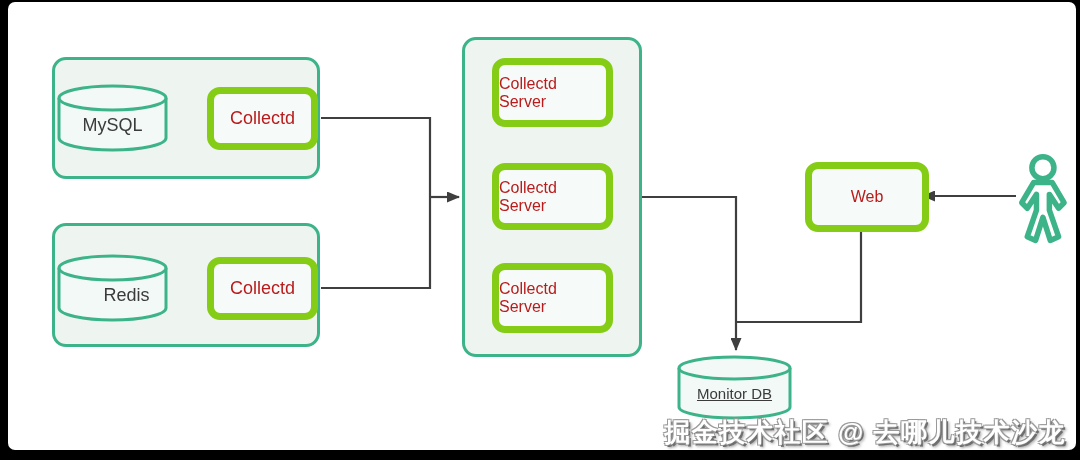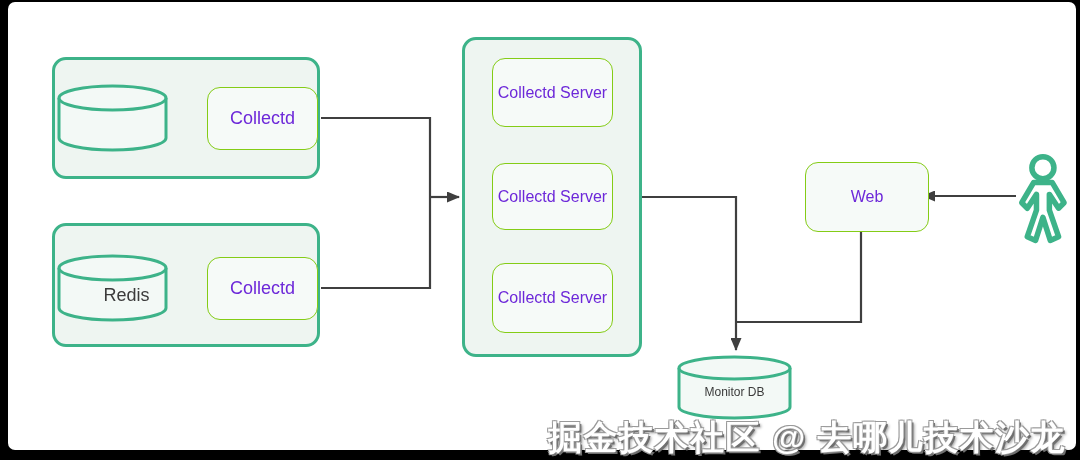--- a/index.html
+++ b/index.html
@@ -1,28 +1,28 @@
 <!DOCTYPE html>
 <html><head>
 <meta charset="utf-8">
 <style>
   html,body{margin:0;padding:0;background:#000;}
   .frame{position:relative;width:1080px;height:460px;background:#000;overflow:hidden;
          font-family:"Liberation Sans","DejaVu Sans",sans-serif;}
   .canvas{position:absolute;left:8px;top:2px;width:1068px;height:448px;background:#ffffff;border-radius:7px;}
   .connectors{position:absolute;left:0;top:0;width:1080px;height:460px;pointer-events:none;}
   .group{position:absolute;border:3px solid #3DB389;border-radius:14px;background:#EEF5F1;box-sizing:border-box;}
-  .node-box{position:absolute;border:1px solid #84cc16;border-radius:13px;background:#F6FAF8;box-sizing:border-box;
-            display:flex;align-items:center;justify-content:center;color:#6d28d9;}
+  .node-box{position:absolute;border:7px solid #84cc16;border-radius:13px;background:#F6FAF8;box-sizing:border-box;
+            display:flex;align-items:center;justify-content:center;color:#b91c1c;}
   .cyl{position:absolute;}
   .cyl svg{position:absolute;left:0;top:0;}
   .cyl .cyl-label{position:absolute;left:0;right:0;top:46%;text-align:center;color:#3b3b3b;}
-  .fs18{font-size:18px;} .fs16{font-size:16px;} .fs17{font-size:12px;}
+  .fs18{font-size:18px;} .fs16{font-size:16px;} .fs17{font-size:15px;text-decoration:underline;}
   .person{position:absolute;}
-  .watermark{position:absolute;top:415px;right:14px;font-size:34px;font-weight:700;color:#ffffff;
+  .watermark{position:absolute;top:415px;right:14px;font-size:26px;font-weight:700;color:#ffffff;
              letter-spacing:1.5px;white-space:nowrap;
              text-shadow:-1px -1px 0 #9a9a9a,1px -1px 0 #9a9a9a,-1px 1px 0 #9a9a9a,
                          2px 2px 0 #6f6f6f,3px 3px 3px rgba(0,0,0,.4);margin-left:24px;}
 </style>
 </head>
 <body>
 
 <div class="frame">
   <div class="canvas"></div>
 
@@ -42,20 +42,21 @@
       <path d="M1016,196 L923,196" marker-end="url(#ah)"></path>
     </g>
   </svg>
 
   <div class="group" style="left:52px;top:57px;width:268px;height:122px;"></div>
   <div class="cyl" style="left:57px;top:84px;width:111px;height:68px;">
     <svg width="111" height="68" viewBox="0 0 111 68">
       <path d="M2,14 L2,54 A53.5,12 0 0 0 109,54 L109,14" fill="#F3F9F6" stroke="#3DB389" stroke-width="3"></path>
       <ellipse cx="55.5" cy="14" rx="53.5" ry="12" fill="#F3F9F6" stroke="#3DB389" stroke-width="3"></ellipse>
     </svg>
+    <div class="cyl-label fs18">MySQL</div>
   </div>
   <div class="node-box fs18" style="left:207px;top:87px;width:111px;height:63px;">
     <span>Collectd</span>
   </div>
 
   <div class="group" style="left:52px;top:223px;width:268px;height:124px;"></div>
   <div class="cyl" style="left:57px;top:254px;width:111px;height:68px;padding-left:28px;">
     <svg width="111" height="68" viewBox="0 0 111 68">
       <path d="M2,14 L2,54 A53.5,12 0 0 0 109,54 L109,14" fill="#F3F9F6" stroke="#3DB389" stroke-width="3"></path>
       <ellipse cx="55.5" cy="14" rx="53.5" ry="12" fill="#F3F9F6" stroke="#3DB389" stroke-width="3"></ellipse>

